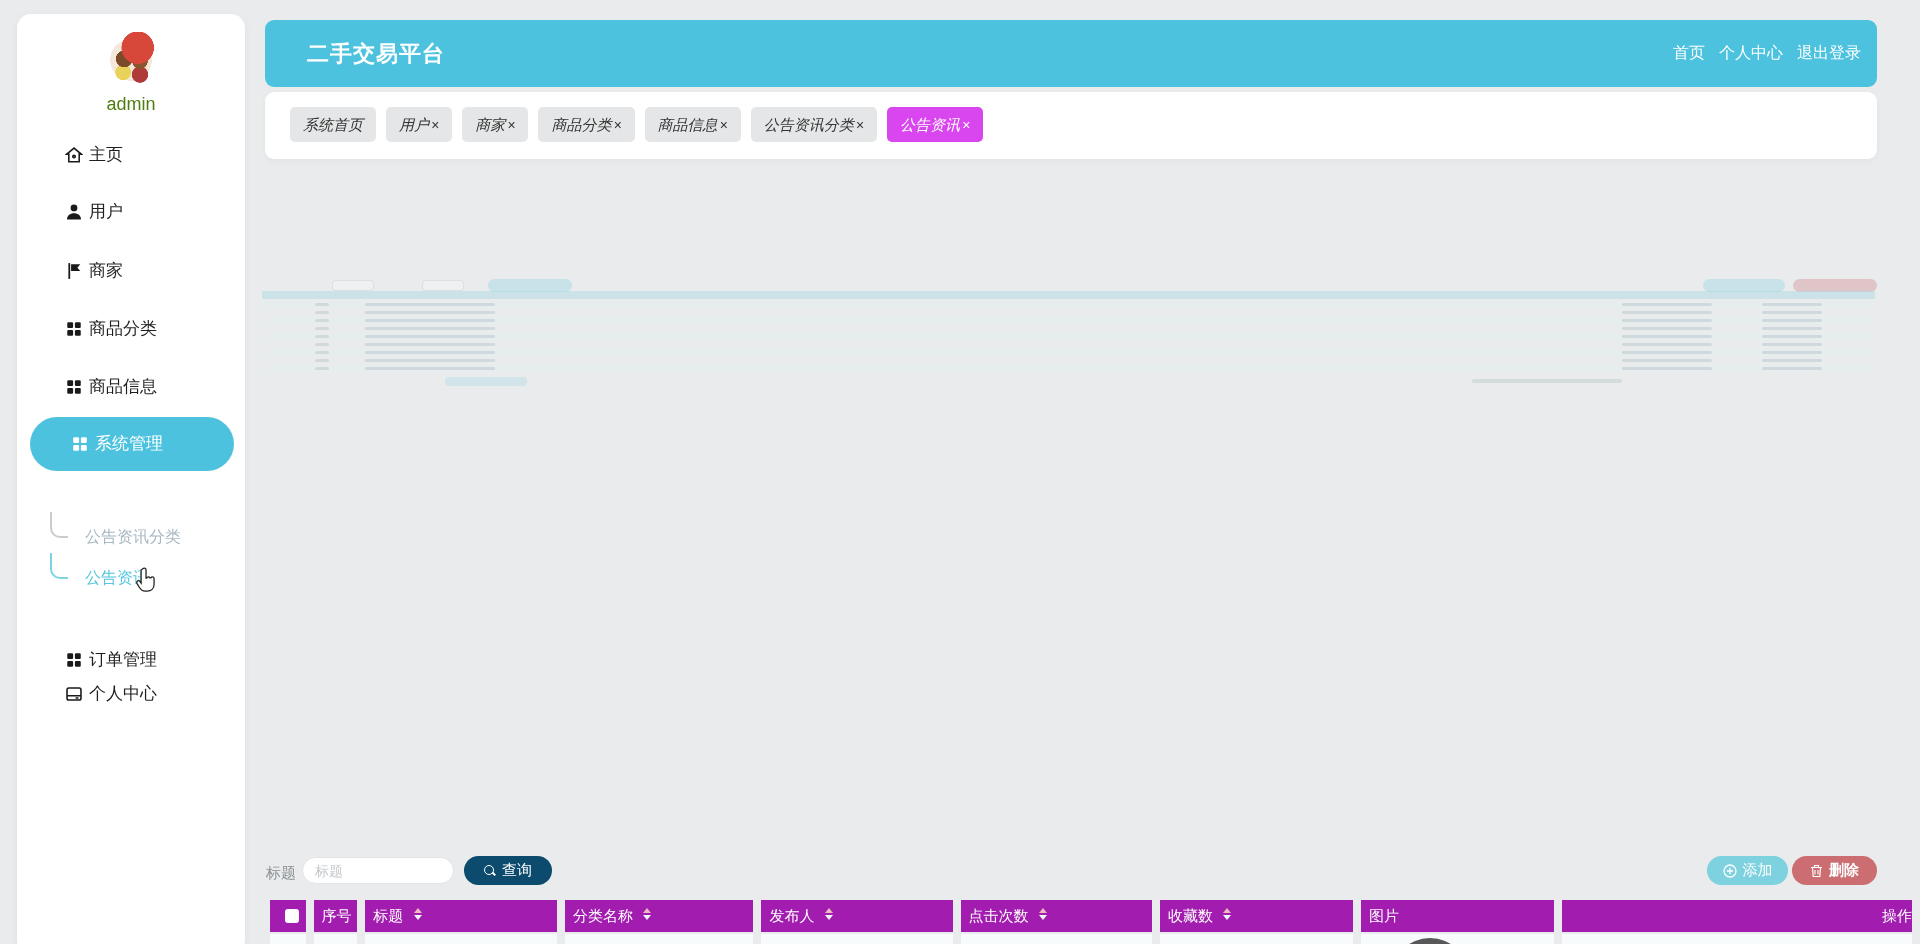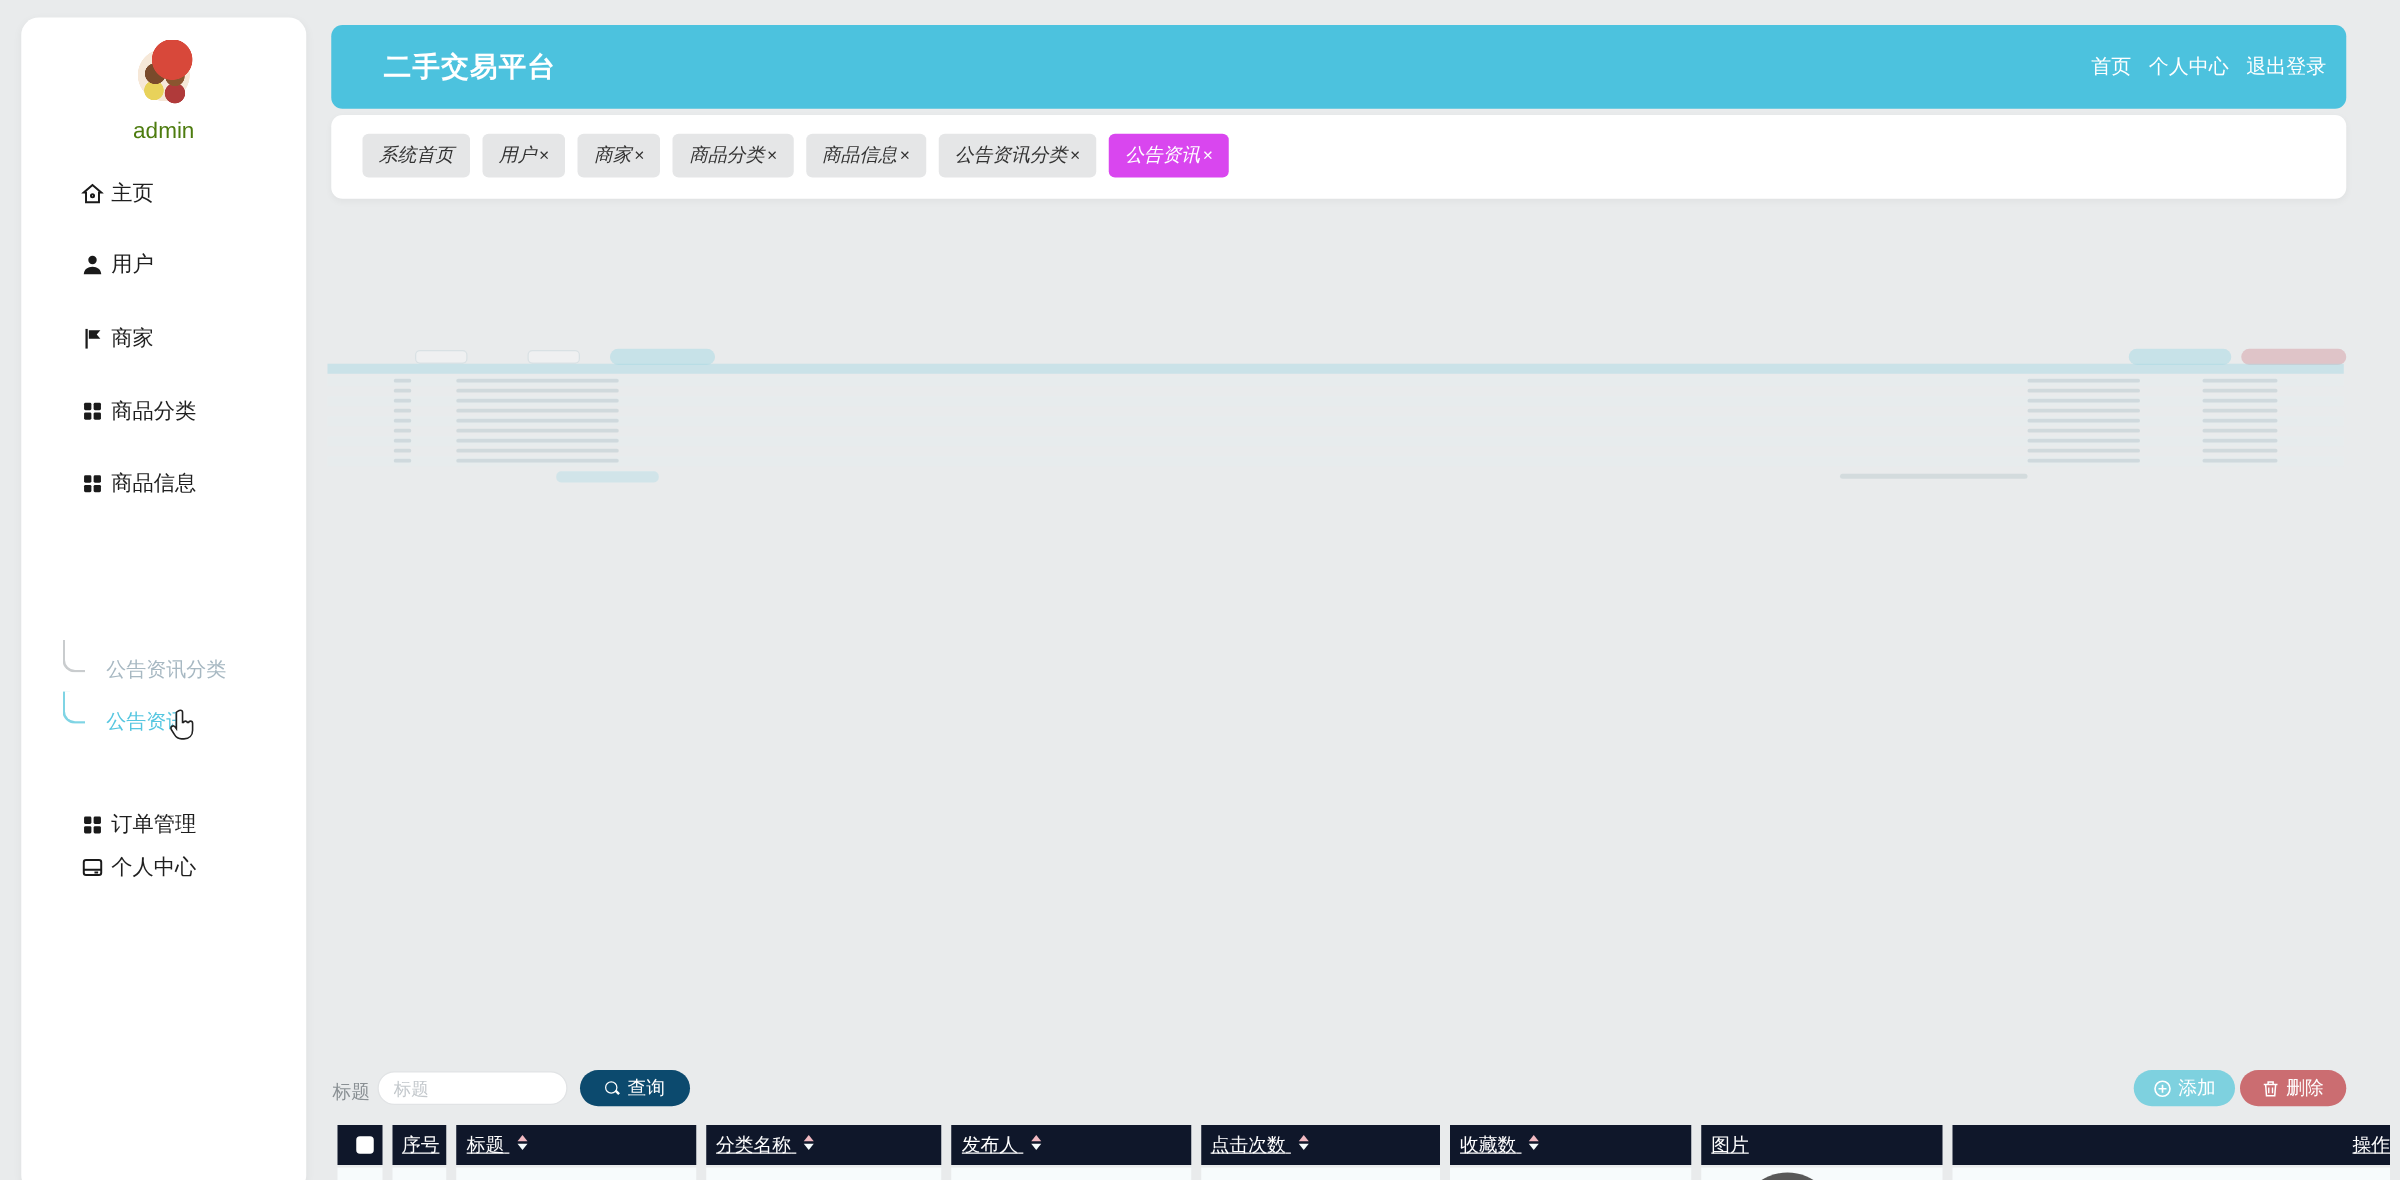--- a/index.html
+++ b/index.html
@@ -99,33 +99,33 @@
     border:1px solid #e1e3e5; border-radius:14px; background:#fff;
     padding:0 12px; font-size:14px; color:#555; outline:none;
     font-family:"Liberation Sans","DejaVu Sans",sans-serif;
   }
   .search-input::placeholder { color:#c3c8cc; }
   .btn { position:absolute; height:29px; border:none; border-radius:15px; color:#fff;
     font-size:15px; display:flex; align-items:center; justify-content:center; gap:6px;
     cursor:pointer; font-family:"Liberation Sans","DejaVu Sans",sans-serif; }
   .query-btn { left:464px; top:856px; width:88px; background:#0c4a6e; }
   .add-btn   { left:1707px; top:856px; width:81px; background:#7ed1df; }
-  .del-btn   { left:1792px; top:856px; width:85px; background:#cb6d71; }
+  .del-btn   { left:1792px; top:856px; width:85px; background:#cb6d71;font-weight:bold; }
   .mag { position:relative; width:12px; height:12px; }
   .mag::before { content:""; position:absolute; left:0; top:0; width:8px; height:8px;
     border:1.6px solid #fff; border-radius:50%; }
   .mag::after { content:""; position:absolute; left:8px; top:8px; width:4px; height:1.6px;
     background:#fff; transform:rotate(45deg); }
   
   .datatable { position:absolute; left:262px; top:898px; display:table;
     border-spacing:8px 2px; }
   .trow { display:table-row; }
   .th {
-    display:table-cell; height:32px; background:#0f172a; color:#fff;
-    font-size:15px; vertical-align:middle; padding-left:8px; white-space:nowrap;text-decoration:underline;
+    display:table-cell; height:32px; background:#a21caf; color:#fff;
+    font-size:15px; vertical-align:middle; padding-left:8px; white-space:nowrap;
   }
   .td { display:table-cell; height:90px; background:#f7fbfc; vertical-align:top; }
   .w-check{width:36px;} .w-idx{width:44px;} .w-title{width:196px;} .w-cat{width:192px;}
   .w-pub{width:195px;} .w-click{width:195px;} .w-fav{width:197px;} .w-img{width:196px;}
   .w-op{width:360px;text-align:right;}
   .hdr-checkbox { width:14px; height:14px; background:#fff; border-radius:3px;
     margin:0 auto; cursor:pointer; }
   .sort { display:inline-block; margin-left:6px; vertical-align:1px; }
   .sort i { display:block; width:0; height:0; border-left:4px solid transparent;
     border-right:4px solid transparent; }
@@ -174,20 +174,29 @@
     <span class="mi-label">商品分类</span>
   </div>
   <div class="menu-item" style="top:356px">
     <svg class="mi-icon" viewBox="0 0 16 16" fill="currentColor">
         <rect x="2" y="2" width="5.2" height="5.2" rx="1"></rect>
         <rect x="8.8" y="2" width="5.2" height="5.2" rx="1"></rect>
         <rect x="2" y="8.8" width="5.2" height="5.2" rx="1"></rect>
         <rect x="8.8" y="8.8" width="5.2" height="5.2" rx="1"></rect>
       </svg>
     <span class="mi-label">商品信息</span>
+  </div>
+  <div class="menu-item active-pill" style="top:403px">
+    <svg class="mi-icon" viewBox="0 0 16 16" fill="currentColor">
+        <rect x="2" y="2" width="5.2" height="5.2" rx="1"></rect>
+        <rect x="8.8" y="2" width="5.2" height="5.2" rx="1"></rect>
+        <rect x="2" y="8.8" width="5.2" height="5.2" rx="1"></rect>
+        <rect x="8.8" y="8.8" width="5.2" height="5.2" rx="1"></rect>
+      </svg>
+    <span class="mi-label">系统管理</span>
   </div>
 
   <div class="submenu-item" style="top:506px">
     <span class="elbow"></span>
     <span class="sm-label">公告资讯分类</span>
   </div>
   <div class="submenu-item active" style="top:547px">
     <span class="elbow"></span>
     <span class="sm-label">公告资讯</span>
   </div>

